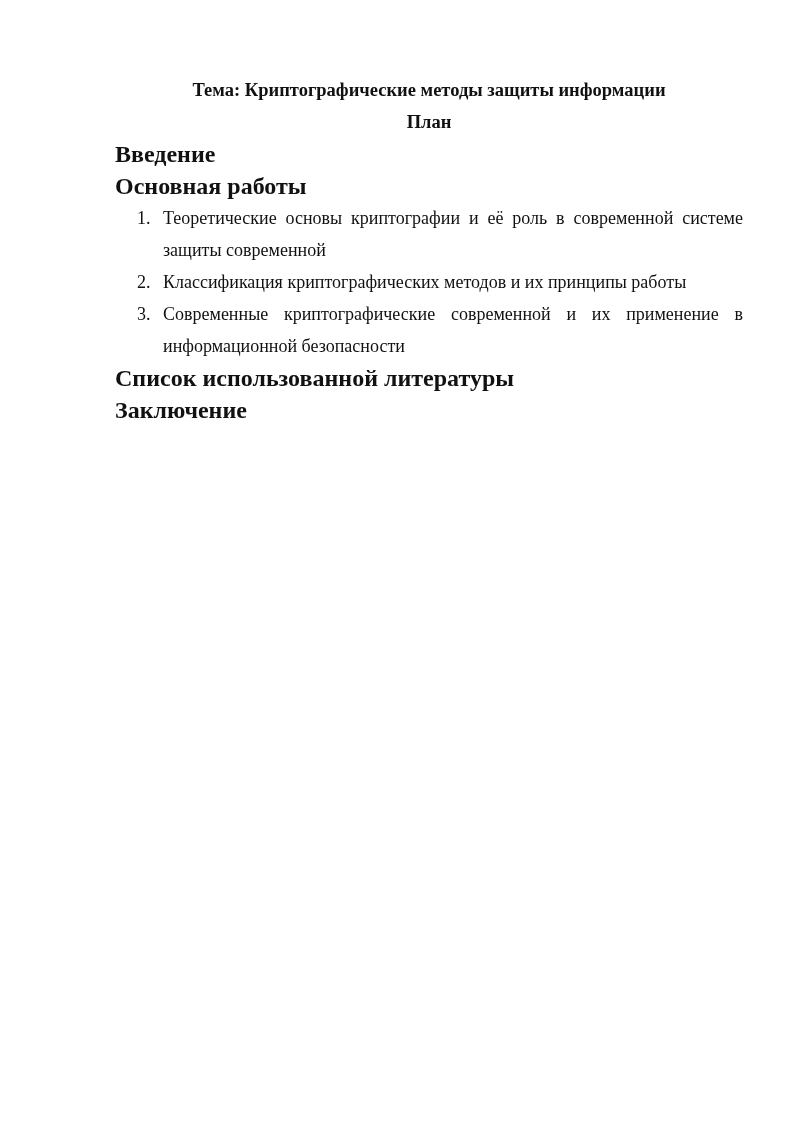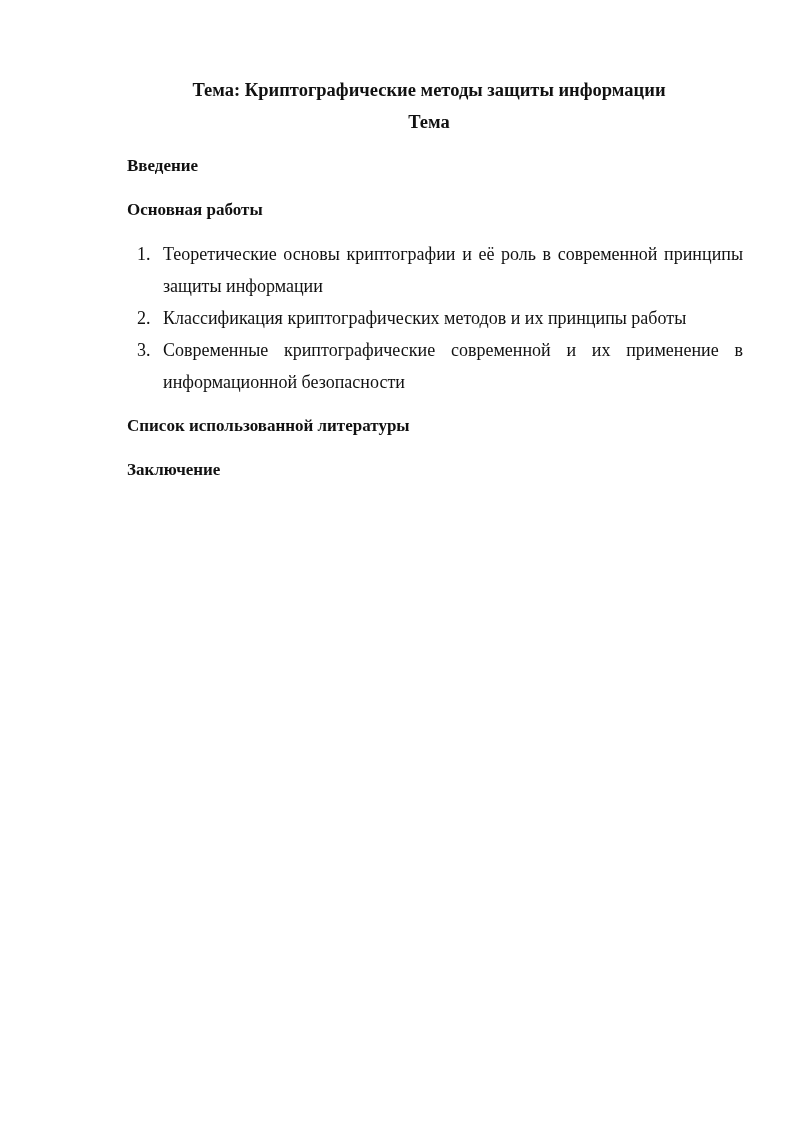--- a/index.html
+++ b/index.html
@@ -30,22 +30,22 @@
       line-height: 32px;
     }
     .center-title {
       text-align: center;
       font-weight: bold;
       margin: 0;
       font-size: 18.5px;
     }
     .section {
       font-weight: bold;
-      margin: 12px;
-      font-size: 17px;
+      margin: 0;
+      font-size: 24px;
     }
     ol.plan-list {
       margin: 0;
       padding: 0;
       list-style: none;
     }
     ol.plan-list li {
       position: relative;
       padding-left: 48px;
       text-align: justify;
@@ -56,27 +56,27 @@
       left: 22px;
       top: 0;
     }
   </style>
 </head>
 <body>
 
 <div class="page">
   <div class="content">
     <p class="center-title">Тема: Криптографические методы защиты информации</p>
-    <p class="center-title">Тема</p>
+    <p class="center-title">План</p>
     <p class="section">Введение</p>
     <p class="section">Основная работы</p>
     <ol class="plan-list">
       <li>
         <span class="num">1.</span>
-        <span>Теоретические основы криптографии и её роль в современной принципы защиты информации</span>
+        <span>Теоретические основы криптографии и её роль в современной системе защиты современной</span>
       </li>
       <li>
         <span class="num">2.</span>
         <span>Классификация криптографических методов и их принципы работы</span>
       </li>
       <li>
         <span class="num">3.</span>
         <span>Современные криптографические современной и их применение в информационной безопасности</span>
       </li>
     </ol>

